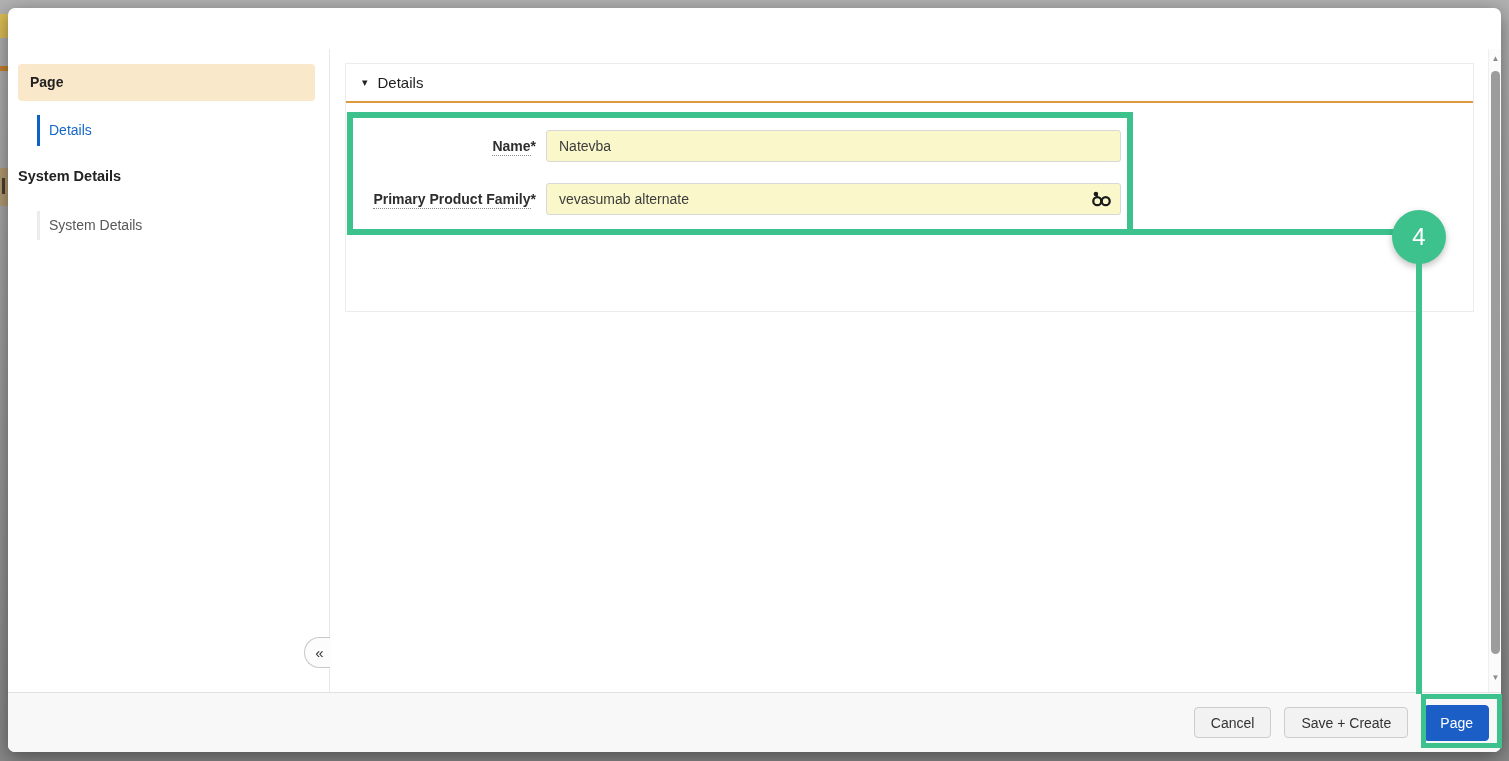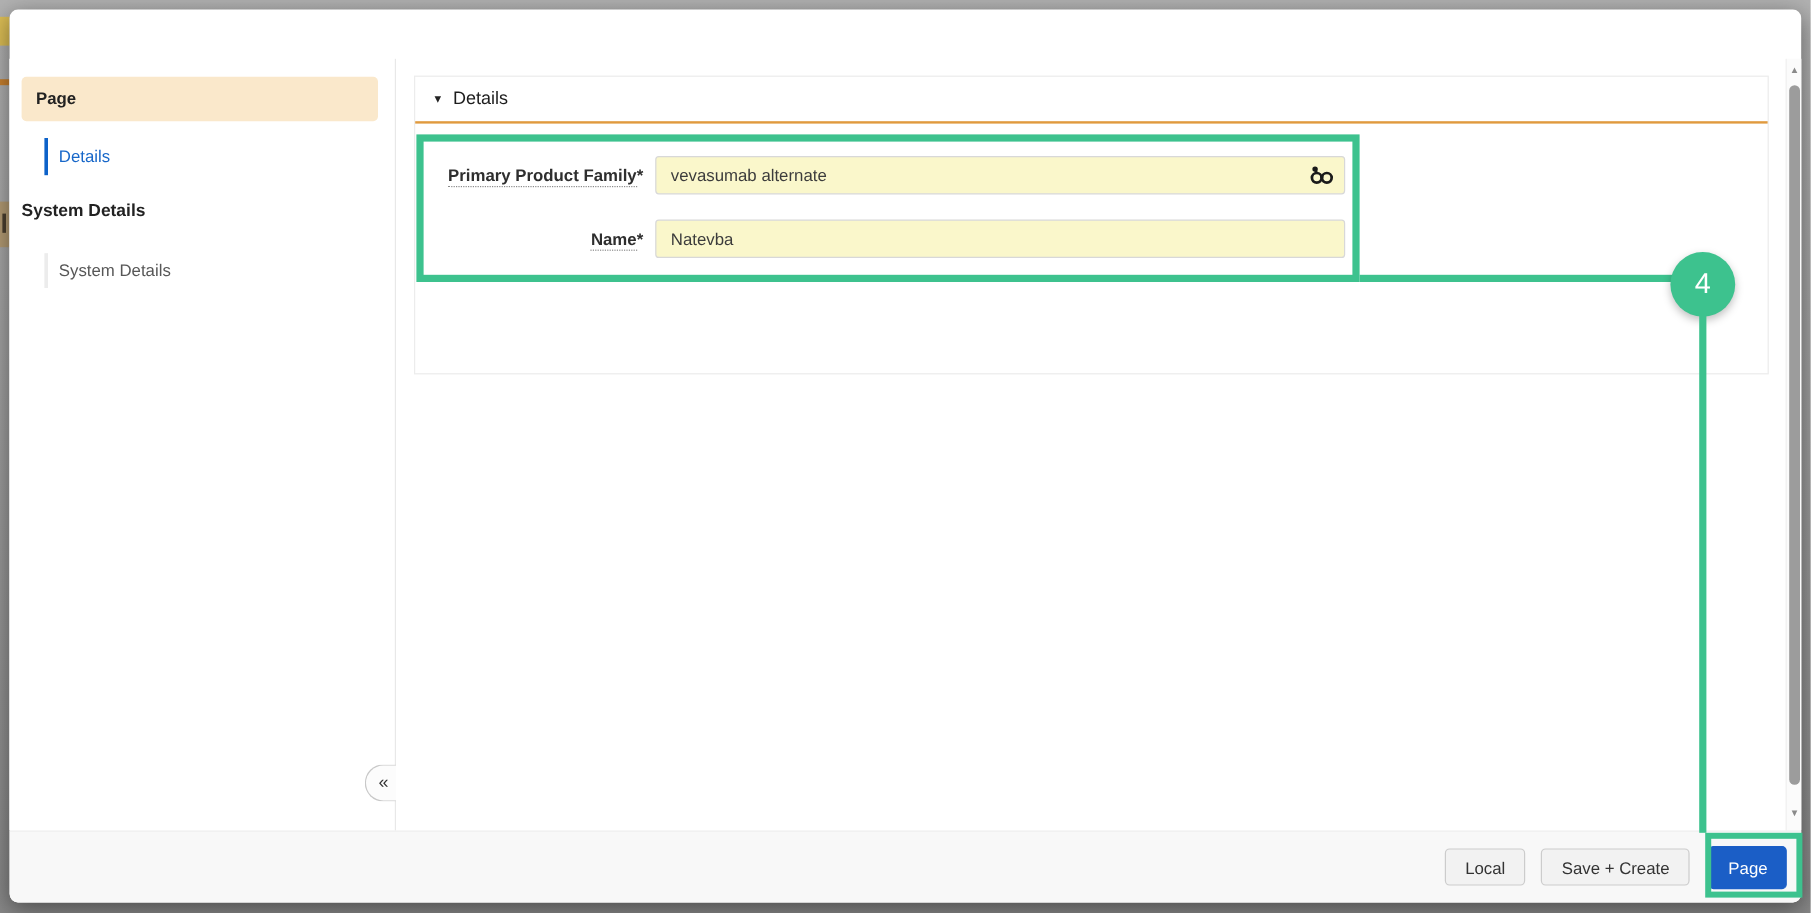--- a/index.html
+++ b/index.html
@@ -126,56 +126,56 @@
 
       <div class="details-panel">
         <div class="panel-header">
           <span class="panel-caret">▾</span>
           <span class="panel-title">Details</span>
         </div>
         <div class="form-rows">
 
           <div class="form-row">
             <div class="label-col">
+              <span class="label-text">Name</span><span class="req-star">*</span>
+            </div>
+            <div class="input-wrap">
+              <input class="field-input" type="text" value="Natevba" style="">
+            </div>
+          </div>
+
+          <div class="form-row">
+            <div class="label-col">
               <span class="label-text">Primary Product Family</span><span class="req-star">*</span>
             </div>
             <div class="input-wrap">
               <input class="field-input" type="text" value="vevasumab alternate" style="">
               <svg class="lookup-icon" viewBox="0 0 24 22">
                 <circle cx="7.2" cy="13.5" r="4.6" fill="none" stroke="#1a1a1a" stroke-width="2.6"></circle>
                 <circle cx="16.8" cy="13.5" r="4.6" fill="none" stroke="#1a1a1a" stroke-width="2.6"></circle>
                 <circle cx="5.6" cy="5.2" r="2.6" fill="#1a1a1a"></circle>
                 <rect x="10.6" y="11.2" width="2.8" height="2.4" fill="#1a1a1a"></rect>
                 <rect x="5.2" y="5.2" width="2.6" height="4.4" fill="#1a1a1a" transform="rotate(-18 6.5 7.4)"></rect>
               </svg>
-            </div>
-          </div>
-
-          <div class="form-row">
-            <div class="label-col">
-              <span class="label-text">Name</span><span class="req-star">*</span>
-            </div>
-            <div class="input-wrap">
-              <input class="field-input" type="text" value="Natevba" style="">
             </div>
           </div>
 
         </div>
       </div>
 
       <div class="scrollbar">
         <button class="scroll-arrow scroll-up">▲</button>
         <div class="scroll-thumb"></div>
         <button class="scroll-arrow scroll-down">▼</button>
       </div>
 
     </div>
 
     <div class="modal-footer">
-      <button class="btn btn-secondary btn-cancel">Local</button>
+      <button class="btn btn-secondary btn-cancel">Cancel</button>
       <button class="btn btn-secondary btn-savecreate">Save + Create</button>
       <button class="btn btn-primary">Page</button>
     </div>
 
   </div>
 
   <div class="anno anno-box1"></div>
   <div class="anno anno-hline"></div>
   <div class="anno anno-circle">4</div>
   <div class="anno anno-vline"></div>

